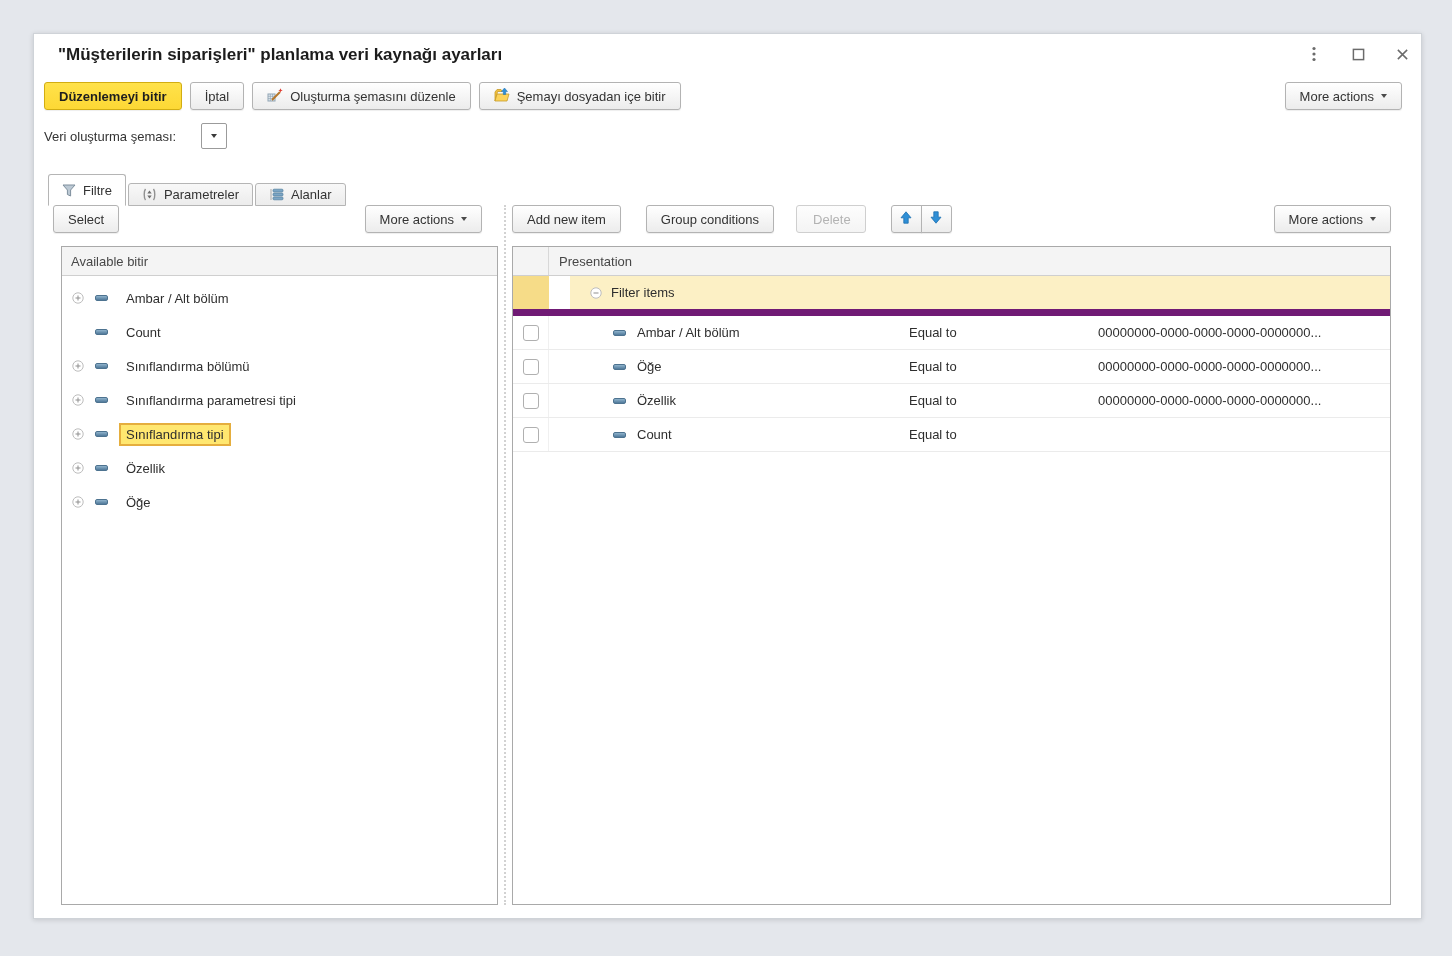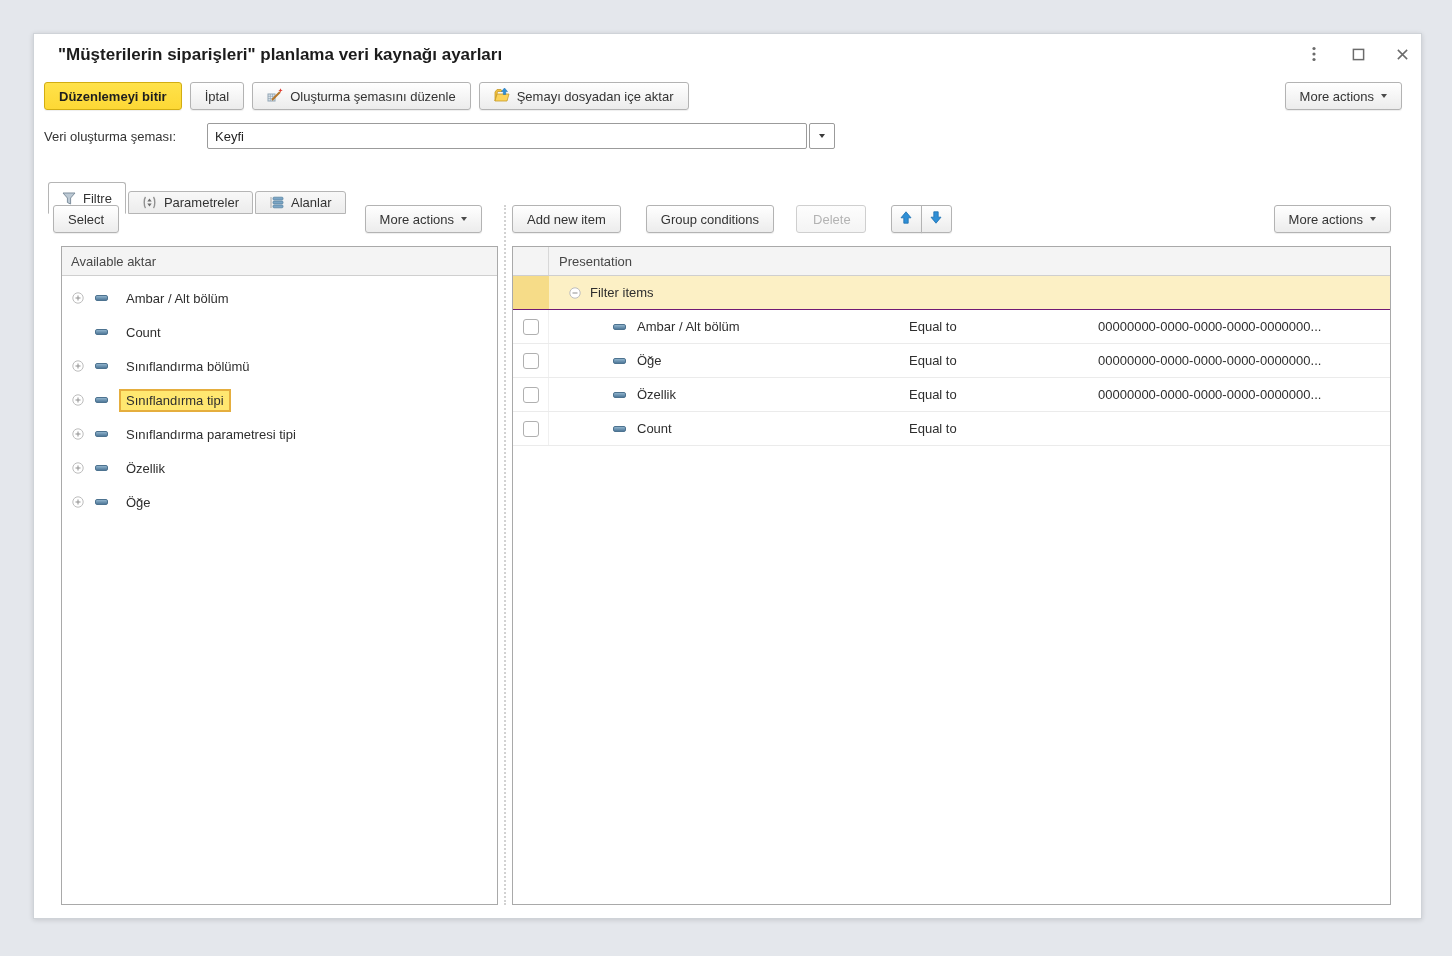--- a/index.html
+++ b/index.html
@@ -44,21 +44,21 @@
   .combo{
     width:600px;height:26px;box-sizing:border-box;border:1px solid #9b9b9b;border-radius:2px;
     display:flex;align-items:center;padding-left:7px;font-size:13px;color:#1f1f1f;background:#fff;margin-left:8px;
   }
   .combo-btn{
     width:26px;height:26px;box-sizing:border-box;margin-left:2px;border:1px solid #9b9b9b;border-radius:2px;
     background:#fff;display:flex;align-items:center;justify-content:center;
   }
   .combo-btn .caret{border-top-color:#3a3a3a;}
   
-  .tabs{position:absolute;left:14px;top:148px;height:32px;display:flex;align-items:flex-end;}
+  .tabs{position:absolute;left:14px;top:140px;height:32px;display:flex;align-items:flex-end;}
   .tab{
     height:23px;box-sizing:border-box;display:flex;align-items:center;gap:7px;padding:0 13px;
     border:1px solid #b5b5b5;border-radius:3px 3px 0 0;margin-right:2px;
     background:linear-gradient(#f8f8f8,#ececec);font-size:13px;color:#333;
   }
   .tab.active{background:#fff;border-bottom-color:#fff;height:32px;}
   .tab .ic{display:flex;align-items:center;}
   
   .left-toolbar{position:absolute;left:15px;top:171px;width:433px;height:28px;display:flex;align-items:center;}
   .left-toolbar .spacer{flex:1;}
@@ -86,21 +86,21 @@
   .eq-icon{
     width:13px;height:6px;flex:none;border-radius:2px;margin-left:11px;
     background:linear-gradient(#8fb3cc,#50799a);border:1px solid #4d7390;box-sizing:border-box;
   }
   .tree-label{margin-left:11px;padding:2px 5px;border:2px solid transparent;white-space:nowrap;}
   .tree-label.selected{background:var(--selection-bg,#ffe770);border-color:var(--selection-border,#e5ae3e);}
   
   .table-header{height:29px;display:flex;background:#f4f4f4;border-bottom:1px solid #cfcfcf;box-sizing:border-box;justify-content:space-between;}
   .th-check{width:36px;border-right:1px solid #d8d8d8;box-sizing:border-box;}
   .th-pres{flex:1;display:flex;align-items:center;padding-left:10px;font-size:13px;color:#474747;}
-  .group-row{height:33px;display:flex;border-bottom:1px solid #701a75;}
+  .group-row{height:33px;display:flex;border-bottom:7px solid #701a75;gap:21px;}
   .group-first{width:36px;background:var(--group-cell-bg,#f6dc88);}
   .group-rest{flex:1;background:var(--group-row-bg,#fcf0c5);display:flex;align-items:center;font-size:13px;color:#2e2e2e;}
   .group-rest .expander{margin-left:20px;}
   .group-label{margin-left:9px;}
   .data-row{height:33px;display:flex;align-items:stretch;border-bottom:1px solid #ebebeb;font-size:13px;color:#2e2e2e;}
   .cell-check{width:36px;display:flex;align-items:center;justify-content:center;border-right:1px solid #f0f0f0;box-sizing:border-box;}
   .checkbox{width:16px;height:16px;box-sizing:border-box;border:1px solid #b0b0b0;border-radius:3px;background:#fff;}
   .cell-name{width:360px;display:flex;align-items:center;box-sizing:border-box;}
   .cell-name .eq-icon{margin-left:64px;}
   .name-label{margin-left:11px;white-space:nowrap;}
@@ -145,34 +145,31 @@
             <path d="M13.5 1.2l.6 1.6 1.6.6-1.6.6-.6 1.6-.6-1.6-1.6-.6 1.6-.6z" fill="#e03a2f"></path>
           </svg></span>
       <span>Oluşturma şemasını düzenle</span>
     </button>
     <button class="btn">
       <span class="ic"><svg width="16" height="14" viewBox="0 0 16 14">
             <path d="M1 13V4l2-2.5h4l1 2H3.5L3 6z" fill="#f3c13d" stroke="#c79c2a" stroke-width="0.8"></path>
             <path d="M3 6h12l-2 7H1z" fill="#fcd35a" stroke="#c79c2a" stroke-width="0.8"></path>
             <path d="M10.5 0l3 3.5h-1.8V6.5h-2.4V3.5H7.5z" fill="#2f8fd6" stroke="#1b6eb0" stroke-width="0.5"></path>
           </svg></span>
-      <span>Şemayı dosyadan içe aktar</span>
+      <span>Şemayı dosyadan içe bitir</span>
     </button>
     <span class="spacer"></span>
     <button class="btn">
       <span>More actions</span>
       <span class="caret"></span>
     </button>
   </div>
 
   <div class="schema-row">
     <label>Veri oluşturma şeması:</label>
-    <div class="combo">
-      <span>Keyfi</span>
-    </div>
     <button class="combo-btn">
       <span class="caret"></span>
     </button>
   </div>
 
   <div class="tabs">
       <div class="tab active">
         <span class="ic">
           <svg width="14" height="13" viewBox="0 0 14 13">
             <path d="M1 1h12L8.6 6v6L5.4 10.5V6L1 1z" fill="#bcc9d4" stroke="#7e8f9d"></path>
@@ -230,21 +227,21 @@
     <span class="spacer"></span>
     <button class="btn">
       <span>More actions</span>
       <span class="caret"></span>
     </button>
   </div>
 
   <div class="splitter"></div>
 
   <div class="panel left-panel">
-    <div class="panel-header">Available aktar</div>
+    <div class="panel-header">Available bitir</div>
     <div class="tree">
         <div class="tree-row">
           <span class="expander">
             <svg width="12" height="12" viewBox="0 0 12 12">
               <circle cx="6" cy="6" r="5.2" fill="#fff" stroke="#bdbdbd"></circle>
               <path d="M3.5 6h5M6 3.5v5" stroke="#8f8f8f"></path>
             </svg>
           </span>
           <span class="eq-icon"></span>
           <span class="tree-label">Ambar / Alt bölüm</span>
@@ -265,31 +262,31 @@
           <span class="tree-label">Sınıflandırma bölümü</span>
         </div>
         <div class="tree-row">
           <span class="expander">
             <svg width="12" height="12" viewBox="0 0 12 12">
               <circle cx="6" cy="6" r="5.2" fill="#fff" stroke="#bdbdbd"></circle>
               <path d="M3.5 6h5M6 3.5v5" stroke="#8f8f8f"></path>
             </svg>
           </span>
           <span class="eq-icon"></span>
+          <span class="tree-label">Sınıflandırma parametresi tipi</span>
+        </div>
+        <div class="tree-row">
+          <span class="expander">
+            <svg width="12" height="12" viewBox="0 0 12 12">
+              <circle cx="6" cy="6" r="5.2" fill="#fff" stroke="#bdbdbd"></circle>
+              <path d="M3.5 6h5M6 3.5v5" stroke="#8f8f8f"></path>
+            </svg>
+          </span>
+          <span class="eq-icon"></span>
           <span class="tree-label selected">Sınıflandırma tipi</span>
-        </div>
-        <div class="tree-row">
-          <span class="expander">
-            <svg width="12" height="12" viewBox="0 0 12 12">
-              <circle cx="6" cy="6" r="5.2" fill="#fff" stroke="#bdbdbd"></circle>
-              <path d="M3.5 6h5M6 3.5v5" stroke="#8f8f8f"></path>
-            </svg>
-          </span>
-          <span class="eq-icon"></span>
-          <span class="tree-label">Sınıflandırma parametresi tipi</span>
         </div>
         <div class="tree-row">
           <span class="expander">
             <svg width="12" height="12" viewBox="0 0 12 12">
               <circle cx="6" cy="6" r="5.2" fill="#fff" stroke="#bdbdbd"></circle>
               <path d="M3.5 6h5M6 3.5v5" stroke="#8f8f8f"></path>
             </svg>
           </span>
           <span class="eq-icon"></span>
           <span class="tree-label">Özellik</span>

